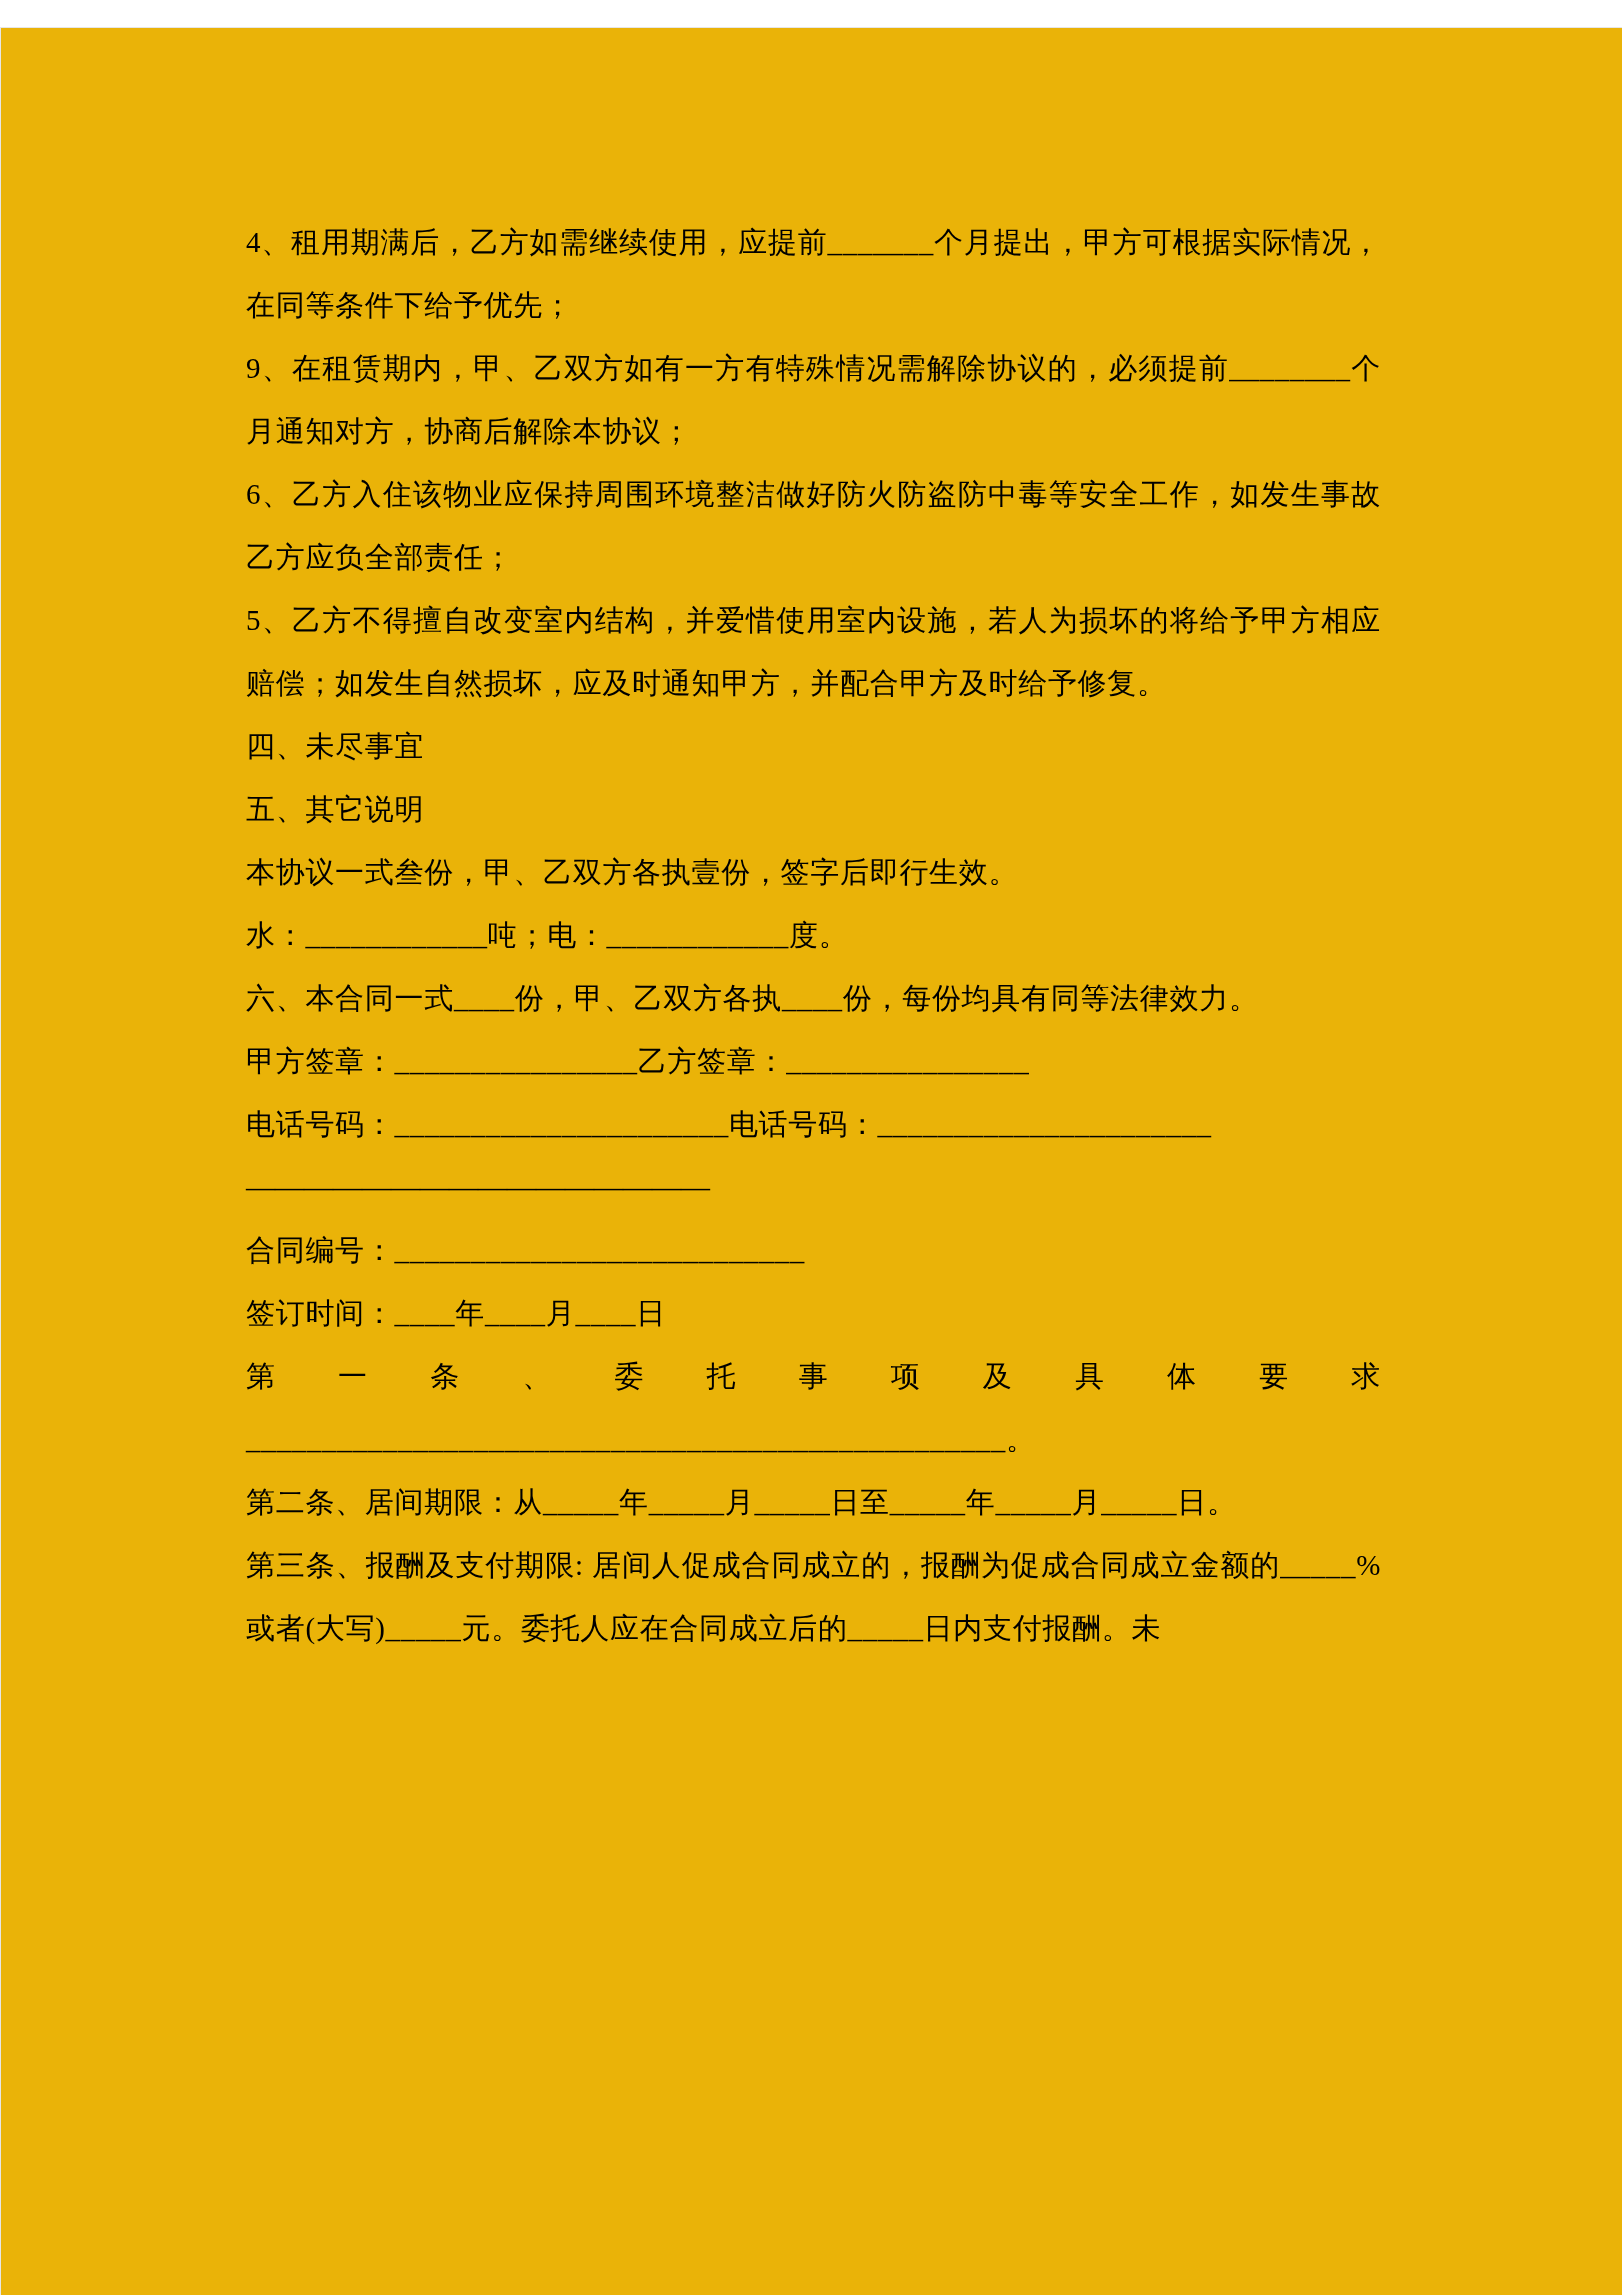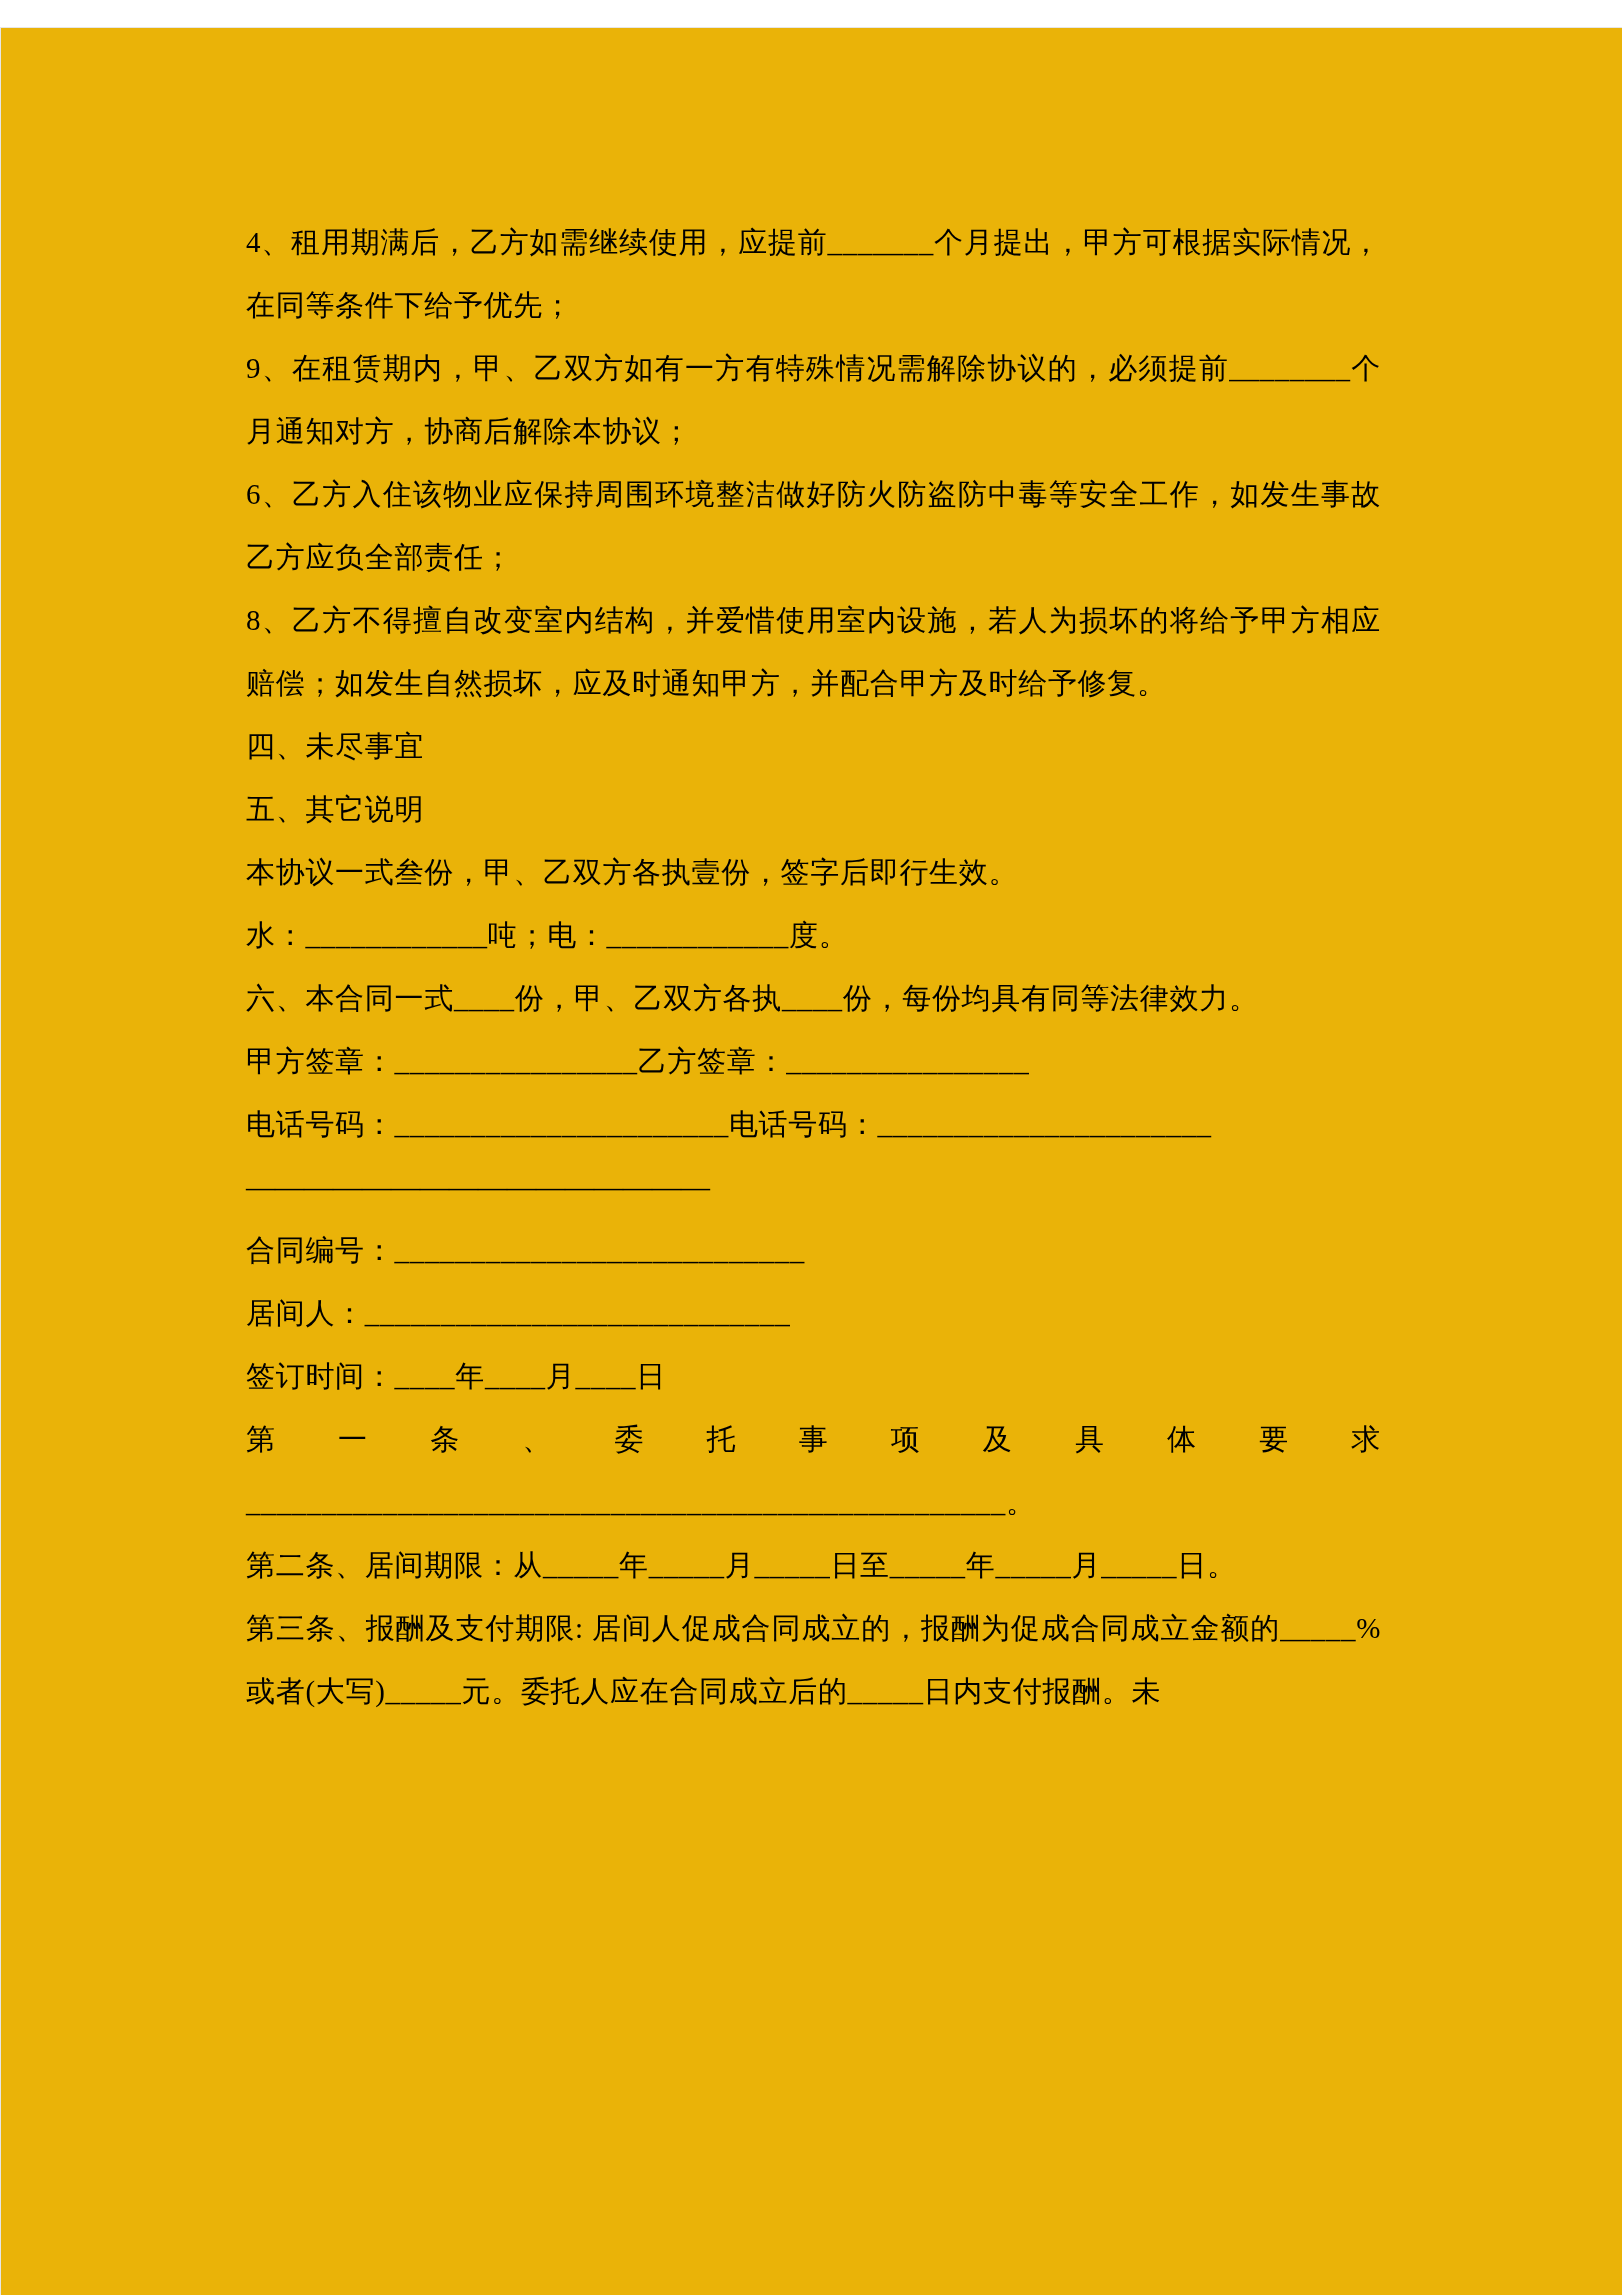--- a/index.html
+++ b/index.html
@@ -40,30 +40,29 @@
     white-space: nowrap;
   }
 </style>
 </head>
 <body>
 
 <div class="page">
   <p class="para">4、租用期满后，乙方如需继续使用，应提前_______个月提出，甲方可根据实际情况，在同等条件下给予优先；</p>
   <p class="para">9、在租赁期内，甲、乙双方如有一方有特殊情况需解除协议的，必须提前________个月通知对方，协商后解除本协议；</p>
   <p class="para">6、乙方入住该物业应保持周围环境整洁做好防火防盗防中毒等安全工作，如发生事故乙方应负全部责任；</p>
-  <p class="para">8、乙方不得擅自改变室内结构，并爱惜使用室内设施，若人为损坏的将给予甲方相应赔偿；如发生自然损坏，应及时通知甲方，并配合甲方及时给予修复。</p>
+  <p class="para">5、乙方不得擅自改变室内结构，并爱惜使用室内设施，若人为损坏的将给予甲方相应赔偿；如发生自然损坏，应及时通知甲方，并配合甲方及时给予修复。</p>
   <p class="para">四、未尽事宜</p>
   <p class="para">五、其它说明</p>
   <p class="para">本协议一式叁份，甲、乙双方各执壹份，签字后即行生效。</p>
   <p class="para">水：____________吨；电：____________度。</p>
   <p class="para">六、本合同一式____份，甲、乙双方各执____份，每份均具有同等法律效力。</p>
   <p class="para">甲方签章：________________乙方签章：________________</p>
   <p class="para">电话号码：______________________电话号码：______________________</p>
   <p class="para dash-line">————————————————</p>
   <p class="para">合同编号：___________________________</p>
-  <p class="para">居间人：____________________________</p>
   <p class="para">签订时间：____年____月____日</p>
   <p class="para spread">第 一 条 、 委 托 事 项 及 具 体 要 求</p>
   <p class="para">__________________________________________________。</p>
   <p class="para">第二条、居间期限：从_____年_____月_____日至_____年_____月_____日。</p>
   <p class="para">第三条、报酬及支付期限: 居间人促成合同成立的，报酬为促成合同成立金额的_____%或者(大写)_____元。委托人应在合同成立后的_____日内支付报酬。未</p>
 </div>
 
 
 </body></html>

